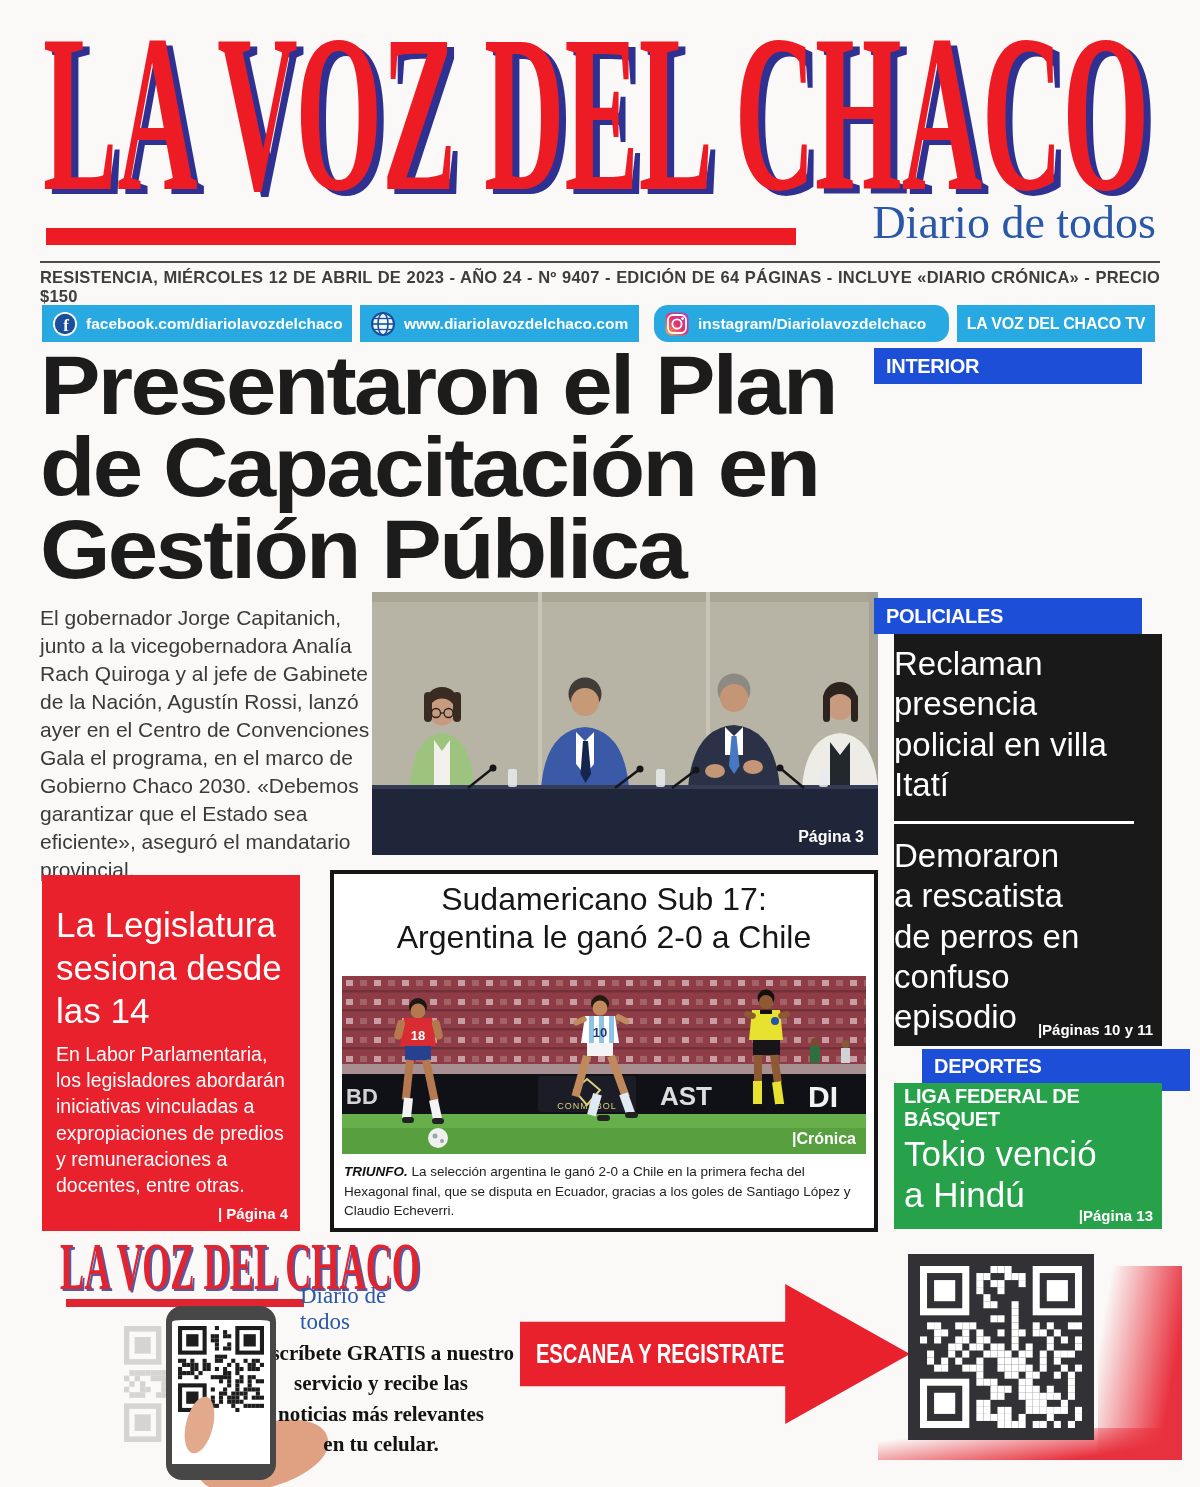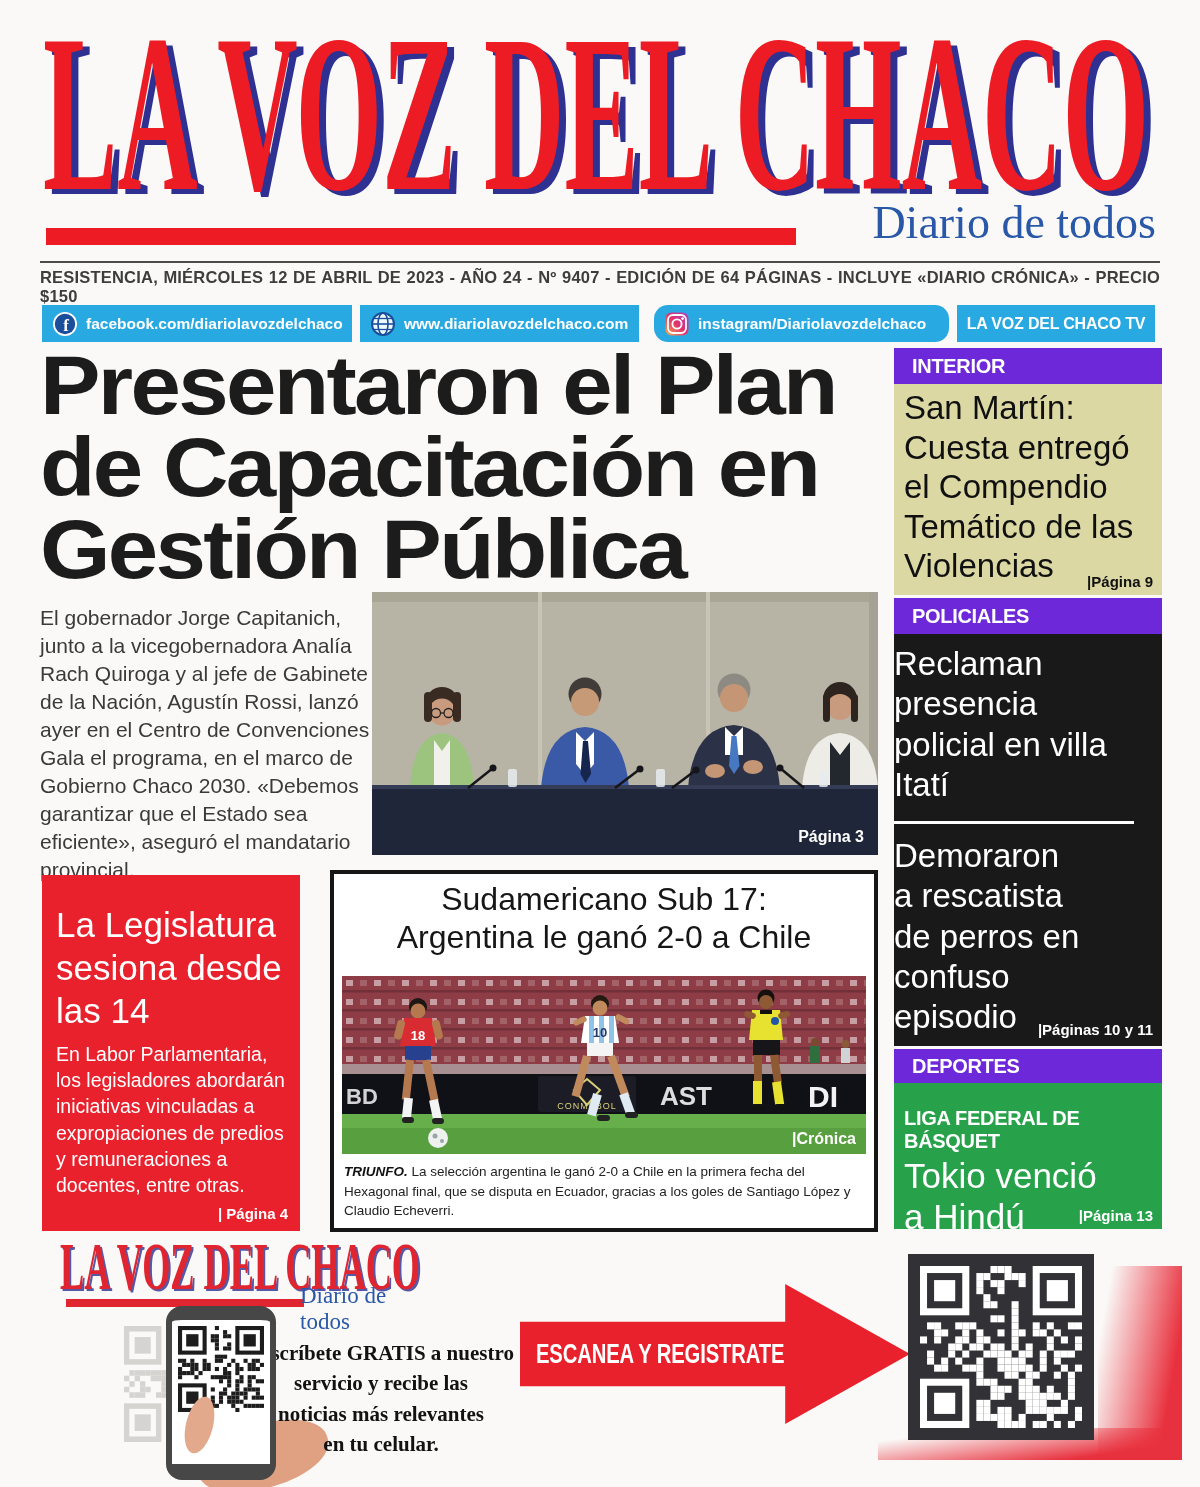--- a/index.html
+++ b/index.html
@@ -42,31 +42,31 @@
   }
   .lead-body { left:40px; top:604px; width:338px; font-size:21px; line-height:28px; color:#3a3a3a; }
   .photo-main { left:372px; top:592px; width:506px; height:263px; }
   .photo-main svg, .photo-sports svg { width:100%; height:100%; display:block; }
   .photo-credit {
     position:absolute; right:14px; bottom:9px; color:#fff; font-weight:bold; font-size:16px;
   }
 
   
   .sec-label {
-    left:894px; width:268px; background:#6d28d9; color:#fff;
-    font-weight:bold; font-size:20px; line-height:36px; padding-left:18px;
+    left:874px; width:268px; background:#1d4ed8; color:#fff;
+    font-weight:bold; font-size:20px; line-height:36px; padding-left:12px;
     letter-spacing:-.3px;
   }
   .interior-box { left:894px; top:384px; width:268px; height:211px; background:#DBD8A4; padding:4px 10px; }
   .interior-headline { font-size:33px; line-height:1.2; color:#101010; }
   .box-pageref { position:absolute; right:9px; bottom:5px; font-weight:bold; font-size:15px; }
   .policiales-box { left:894px; top:634px; width:268px; height:412px; background:#191919; color:#fff; padding:10px 0; }
   .sb-story { font-size:33px; line-height:1.22; }
   .sb-divider { width:240px; height:3px; background:#fff; margin:16px 0 12px 0; }
-  .deportes-box { left:894px; top:1083px; width:268px; height:146px; background:#27A24B; color:#fff; padding:24px 10px; }
+  .deportes-box { left:894px; top:1083px; width:268px; height:146px; background:#27A24B; color:#fff; padding:2px 10px; }
   .deportes-kicker { font-size:20px; font-weight:bold; letter-spacing:-.3px; }
   .deportes-headline { font-size:35px; line-height:1.18; margin-top:2px; }
 
   
   .legis-box { left:42px; top:875px; width:258px; height:356px; background:#E8212D; color:#fff; padding:28px 14px; }
   .legis-headline { font-size:35px; line-height:1.23; }
   .legis-body { font-size:19.5px; line-height:1.34; margin-top:9px; }
 
   
   .sports-box { left:330px; top:870px; width:548px; height:362px; background:#fff; border:4px solid #161616; }
@@ -223,45 +223,37 @@
       <g fill="#e8ecef" opacity=".85">
         <rect x="136" y="177" width="9" height="18" rx="2"></rect>
         <rect x="284" y="177" width="9" height="18" rx="2"></rect>
         <rect x="447" y="179" width="9" height="16" rx="2"></rect>
       </g>
     </svg>
     <figcaption class="photo-credit">Página 3</figcaption>
   </figure>
 
   <div class="abs sec-label" style="top:348px; height:36px;">INTERIOR</div>
-  <div class="abs interior-box">
-    <div class="interior-headline pl">San Martín:
-Cuesta entregó
-el Compendio
-Temático de las
-Violencias</div>
-    <div class="box-pageref" style="color:#111;">|Página 9</div>
-  </div>
 
   <div class="abs sec-label" style="top:598px; height:36px;">POLICIALES</div>
   <div class="abs policiales-box">
     <div class="sb-story pl">Reclaman
 presencia
 policial en villa
 Itatí</div>
     <div class="sb-divider"></div>
     <div class="sb-story pl">Demoraron
 a rescatista
 de perros en
 confuso
 episodio</div>
     <div class="box-pageref" style="color:#fff; bottom:8px;">|Páginas 10 y 11</div>
   </div>
 
-  <div class="abs sec-label" style="top:1049px; height:42px; line-height:34px;">DEPORTES</div>
+  <div class="abs sec-label" style="top:1049px; height:42px; line-height:34px;margin-left:48px;">DEPORTES</div>
   <div class="abs deportes-box">
     <div class="deportes-kicker">LIGA FEDERAL DE BÁSQUET</div>
     <div class="deportes-headline pl">Tokio venció
 a Hindú</div>
     <div class="box-pageref" style="color:#fff;">|Página 13</div>
   </div>
 
   <div class="abs legis-box">
     <div class="legis-headline pl">La Legislatura
 sesiona desde

